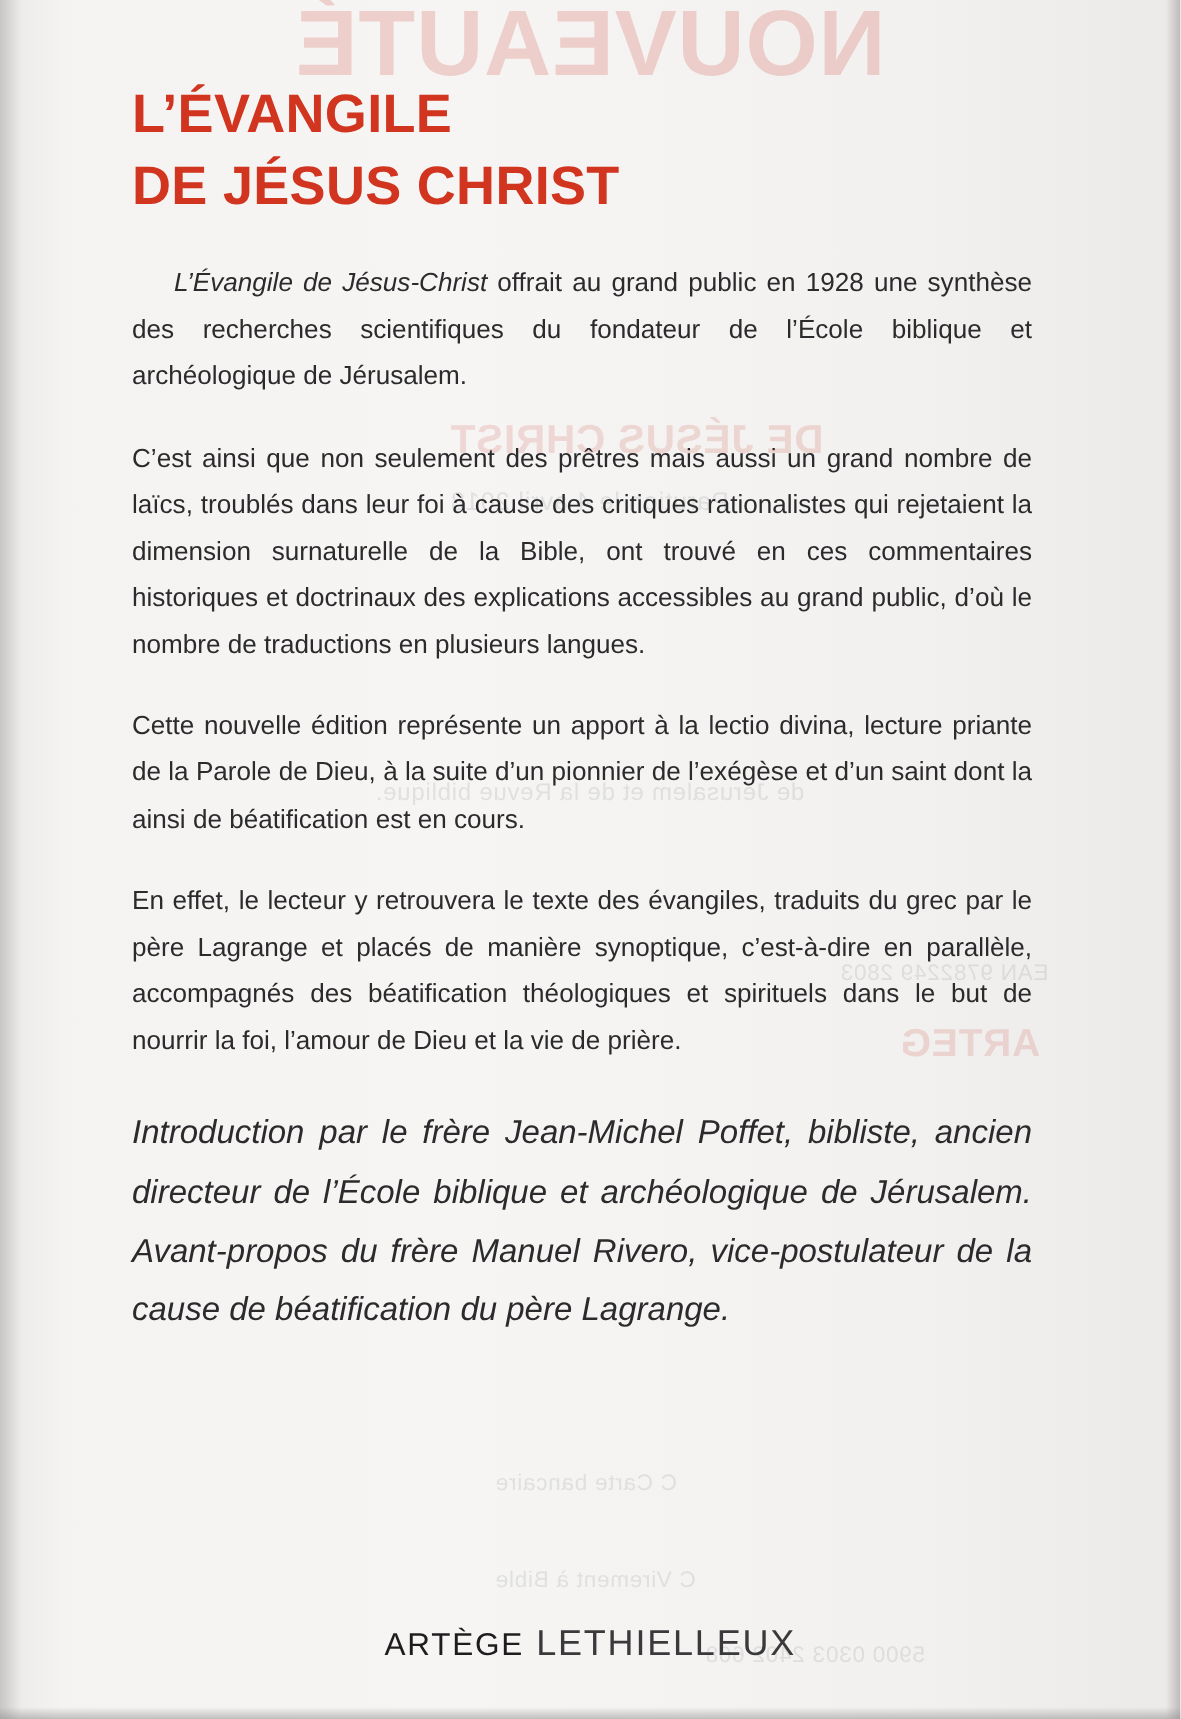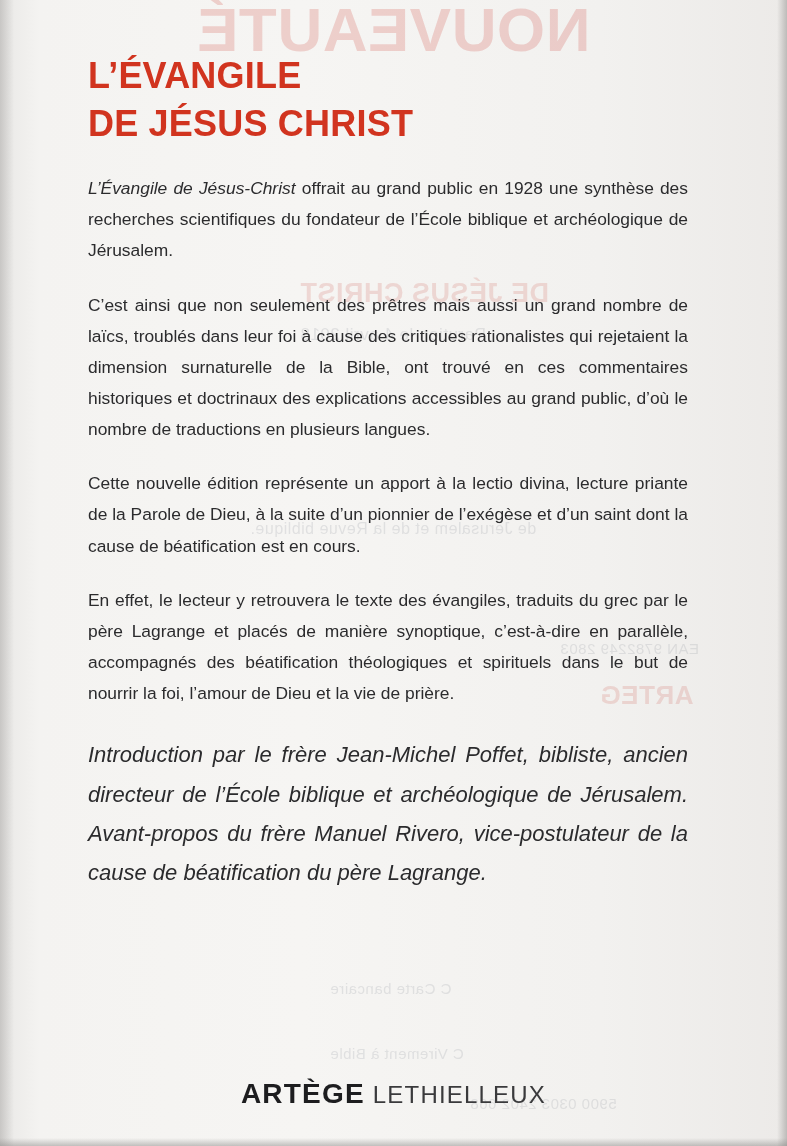--- a/index.html
+++ b/index.html
@@ -78,42 +78,43 @@
   p.body-par {
     margin: 0 0 23px 0;
     font-size: 17.4px;
     line-height: 1.79;
     color: #2b2b2d;
     text-align: justify;
     text-justify: inter-word;
   }
   p.body-par em {
     font-style: italic;
+    margin-left: 28px;
   }
 
   p.intro-note {
     margin: 26px 0 0 0;
     font-size: 22px;
     line-height: 1.78;
     color: #2b2b2d;
     font-style: italic;
     text-align: justify;
   }
 
   .footer {
     position: absolute;
     left: 0;
     bottom: 36px;
     width: 787px;
     text-align: center;
     white-space: nowrap;
   }
   .footer .brand-a {
-    font-size: 28px;
-    font-weight: 700;
+    font-size: 21px;
+    font-weight: 400;
     letter-spacing: 1.2px;
     color: #1d1d1f;
   }
   .footer .brand-b {
     font-size: 24px;
     font-weight: 400;
     letter-spacing: 1.2px;
     color: #3a3a3c;
     margin-left: 8px;
   }
@@ -164,21 +165,21 @@
   <div class="ghost" style="top:1095px; left:470px; font-size:15px;">5900 0303 2402 668</div>
 
   <div class="content">
     <h1 class="title">
       <span class="line">L’ÉVANGILE</span>
       <span class="line">DE JÉSUS CHRIST</span>
     </h1>
 
     <p class="body-par"><em>L’Évangile de Jésus-Christ</em> offrait au grand public en 1928 une synthèse des recherches scientifiques du fondateur de l’École biblique et archéologique de Jérusalem.</p>
     <p class="body-par">C’est ainsi que non seulement des prêtres mais aussi un grand nombre de laïcs, troublés dans leur foi à cause des critiques rationalistes qui rejetaient la dimension surnaturelle de la Bible, ont trouvé en ces commentaires historiques et doctrinaux des explications accessibles au grand public, d’où le nombre de traductions en plusieurs langues.</p>
-    <p class="body-par">Cette nouvelle édition représente un apport à la lectio divina, lecture priante de la Parole de Dieu, à la suite d’un pionnier de l’exégèse et d’un saint dont la cause de béatification est en cours.</p>
+    <p class="body-par">Cette nouvelle édition représente un apport à la lectio divina, lecture priante de la Parole de Dieu, à la suite d’un pionnier de l’exégèse et d’un saint dont la ainsi de béatification est en cours.</p>
     <p class="body-par">En effet, le lecteur y retrouvera le texte des évangiles, traduits du grec par le père Lagrange et placés de manière synoptique, c’est-à-dire en parallèle, accompagnés des béatification théologiques et spirituels dans le but de nourrir la foi, l’amour de Dieu et la vie de prière.</p>
 
     <p class="intro-note">Introduction par le frère Jean-Michel Poffet, bibliste, ancien directeur de l’École biblique et archéologique de Jérusalem. Avant-propos du frère Manuel Rivero, vice-postulateur de la cause de béatification du père Lagrange.</p>
   </div>
 
   <div class="footer">
     <span class="brand-a">ARTÈGE</span><span class="brand-b">LETHIELLEUX</span>
   </div>
 
   <div class="edge-left"></div>

